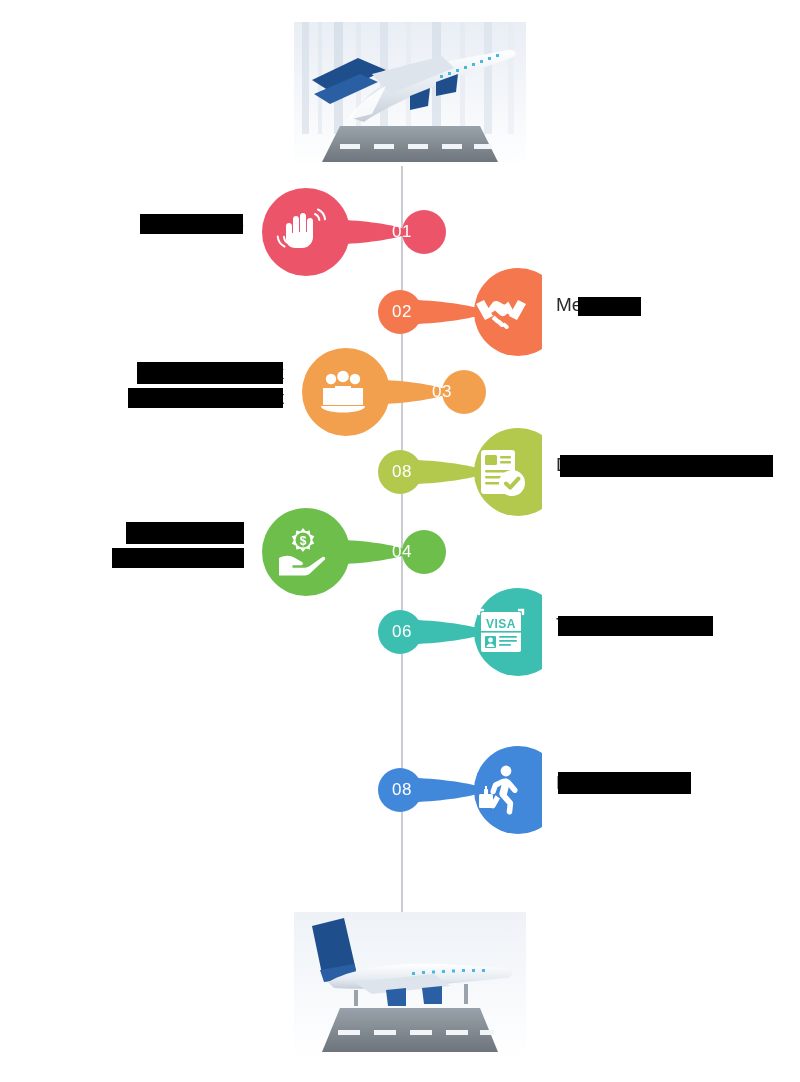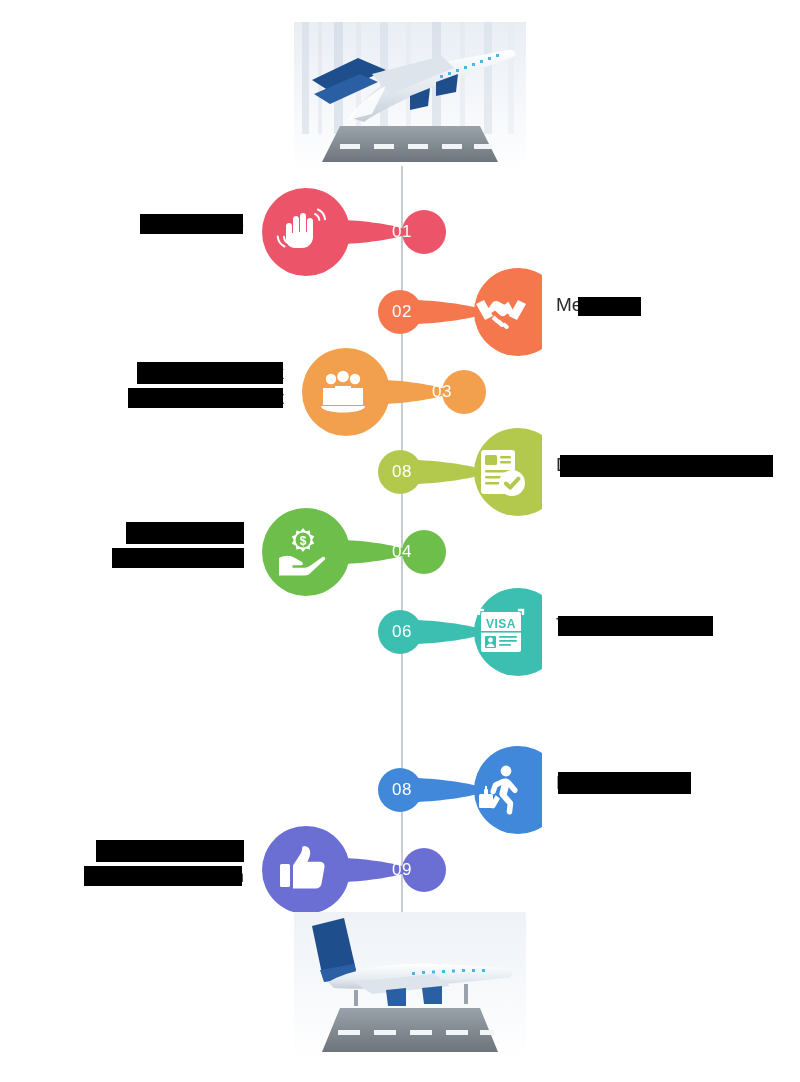--- a/index.html
+++ b/index.html
@@ -316,40 +316,20 @@
         <rect x="6" y="32" width="14" height="14" rx="1.6"></rect>
         <rect x="11" y="27" width="4" height="5.5" rx="1"></rect>
         <rect x="12" y="24" width="2" height="6"></rect>
       </svg>
     </div>
     <div class="num on-right">08</div>
     <div class="label rt">Departure travel</div>
     <div class="redact" style="left:558px; top:30px; width:133px; height:22px;"></div>
   </div>
 
-  <div class="row" style="top:822px;">
-    <div class="dumbbell left">
-      <svg viewBox="0 0 260 96" xmlns="http://www.w3.org/2000/svg">
-        <circle cx="48" cy="48" r="44" fill="#6b6fd4"></circle>
-        <path d="M88 36 C120 38 138 42 150 46 L150 50 C138 54 120 58 88 60 Z" fill="#6b6fd4"></path>
-        <circle cx="166" cy="48" r="22" fill="#6b6fd4"></circle>
-      </svg>
-    </div>
-    <div class="icon-holder at-left">
-      <svg viewBox="0 0 56 56" xmlns="http://www.w3.org/2000/svg" fill="#ffffff">
-        <rect x="5" y="22" width="10" height="23" rx="1.5"></rect>
-        <path d="M18 23.5l7.4-11.4c1.1-1.7 1.7-3.7 1.7-5.7V6c0-1.1.9-2 2-2 3.4 0 6.1 2.8 6.1 6.2v.4c0 2-.4 4-1.3 5.8l-1.6 3.4h12.8c2.8 0 4.9 2.5 4.4 5.2l-3 16.8c-.5 2.8-2.9 4.8-5.8 4.8H18z"></path>
-      </svg>
-    </div>
-    <div class="num on-left">09</div>
-    <div class="label lt two-line">Post travel track
-Keep in touch</div>
-    <div class="redact" style="left:96px; top:18px; width:148px; height:22px;"></div>
-    <div class="redact" style="left:84px; top:44px; width:158px; height:20px;"></div>
-  </div>
 
   <div class="plane-scene plane-bottom">
     <svg viewBox="0 0 232 148" xmlns="http://www.w3.org/2000/svg">
       <defs>
         <linearGradient id="skyG2" x1="0" y1="0" x2="0" y2="1">
           <stop offset="0%" stop-color="#eef2f7"></stop>
           <stop offset="100%" stop-color="#ffffff"></stop>
         </linearGradient>
         <linearGradient id="bodyG2" x1="0" y1="0" x2="0" y2="1">
           <stop offset="0%" stop-color="#ffffff"></stop>

